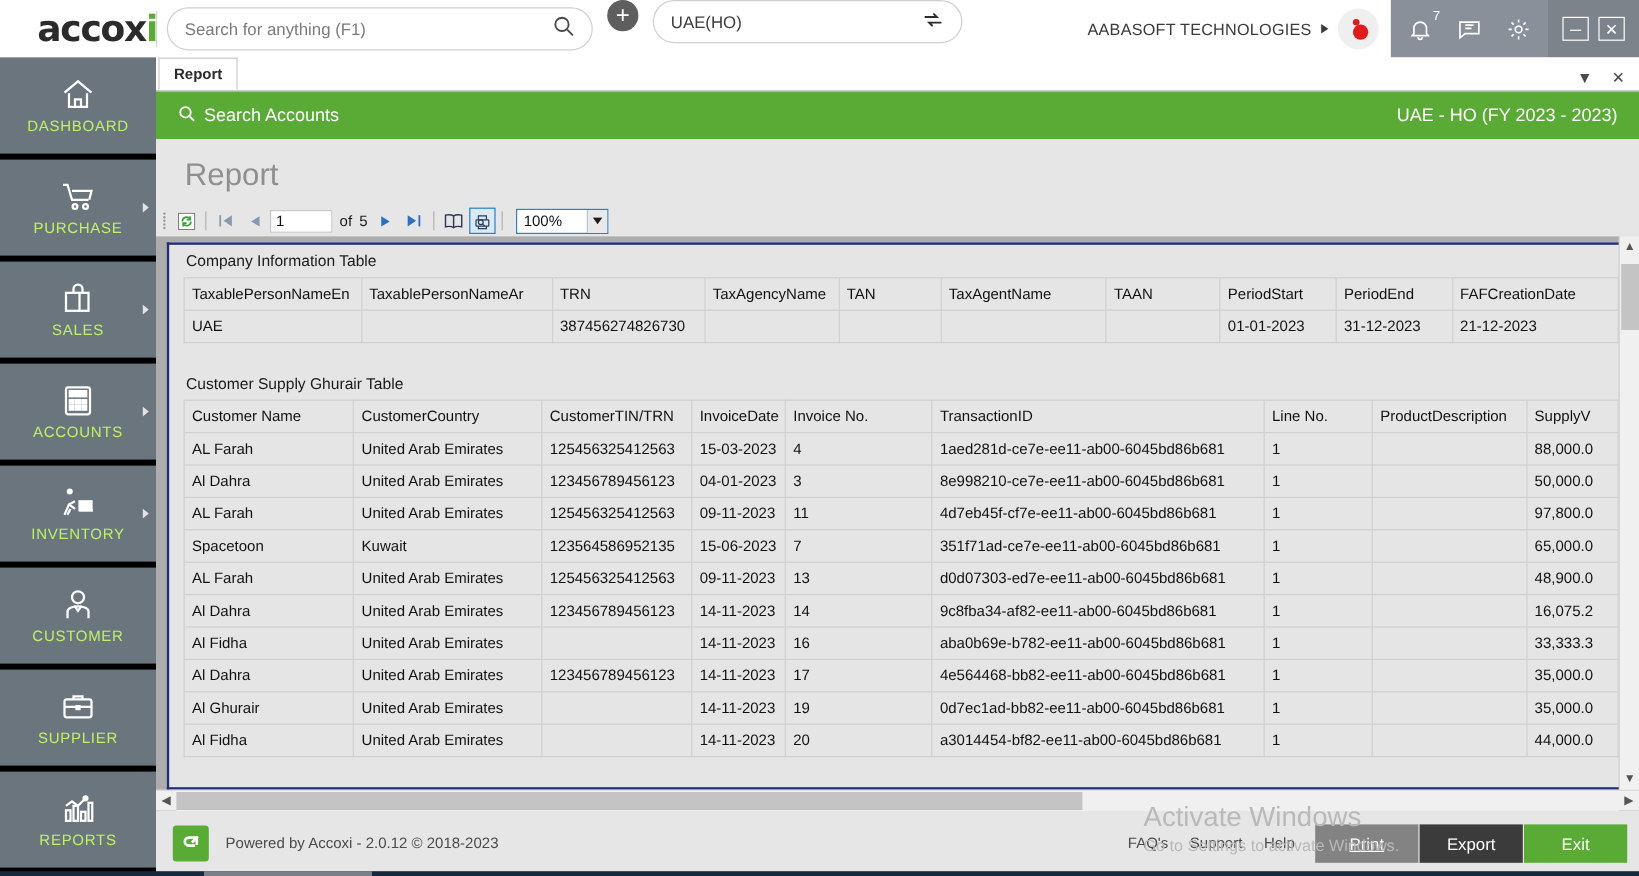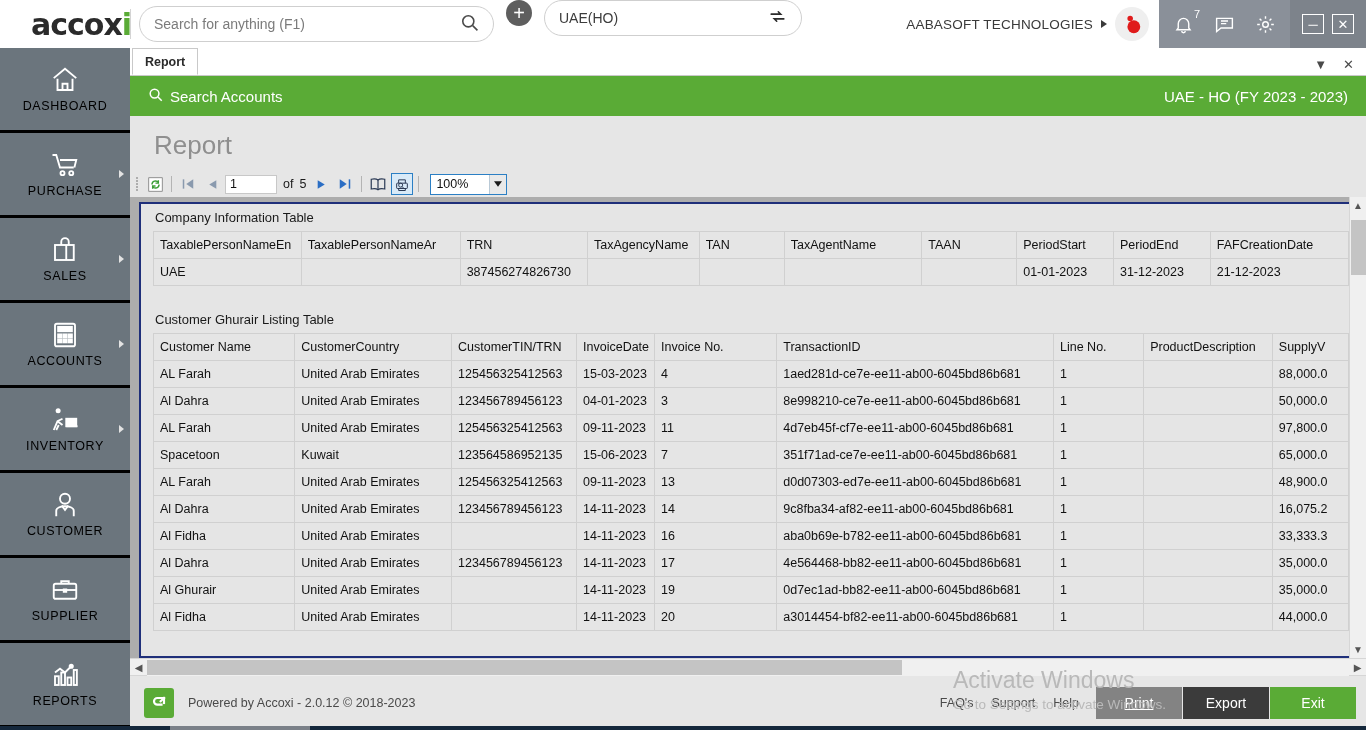--- a/index.html
+++ b/index.html
@@ -54,21 +54,21 @@
   .winbtn { width: 22px; height: 20px; border: 1.5px solid #fff; display:flex; align-items:center; justify-content:center; color:#fff; font-size: 13px; cursor: pointer; }
 
   
   .body { flex: 1; display: flex; min-height: 0; }
 
   
   .sidebar { width: 130px; background: #6b757d; display: flex; flex-direction: column; flex: 0 0 130px; }
   .nav-item {
     position: relative; height: 85px; display: flex; flex-direction: column;
     align-items: center; justify-content: center; gap: 4px;
-    border-bottom: 3px solid #000000; cursor: pointer; color: #000000;
+    border-bottom: 5px solid #000000; cursor: pointer; color: #bef264;
   }
   .nav-item:first-child { background: #6b757d; }
   .nav-label { font-size: 12.5px; letter-spacing: .6px; }
   .nav-arrow { position: absolute; right: 6px; top: 50%; transform: translateY(-50%);
     width: 0; height: 0; border-left: 5px solid #e3e3e3; border-top: 4px solid transparent; border-bottom: 4px solid transparent; }
   .nav-icon svg { display: block; }
 
   
   .main { flex: 1; display: flex; flex-direction: column; min-width: 0; background: #fff; position: relative; }
 
@@ -462,21 +462,21 @@
                       <td></td>
                       <td>01-01-2023</td>
                       <td>31-12-2023</td>
                       <td>21-12-2023</td>
                     </tr>
                   </tbody>
               </table>
 
               <div class="gap"></div>
 
-              <div class="rpt-section-title">Customer Ghurair Listing Table</div>
+              <div class="rpt-section-title">Customer Supply Ghurair Table</div>
               <table class="rpt">
                 <colgroup>
                   <col style="width:146px">
                     <col style="width:160px">
                     <col style="width:126px">
                     <col style="width:62px">
                     <col style="width:128px">
                   <col style="width:280px">
                     <col style="width:94px">
                     <col style="width:130px">

